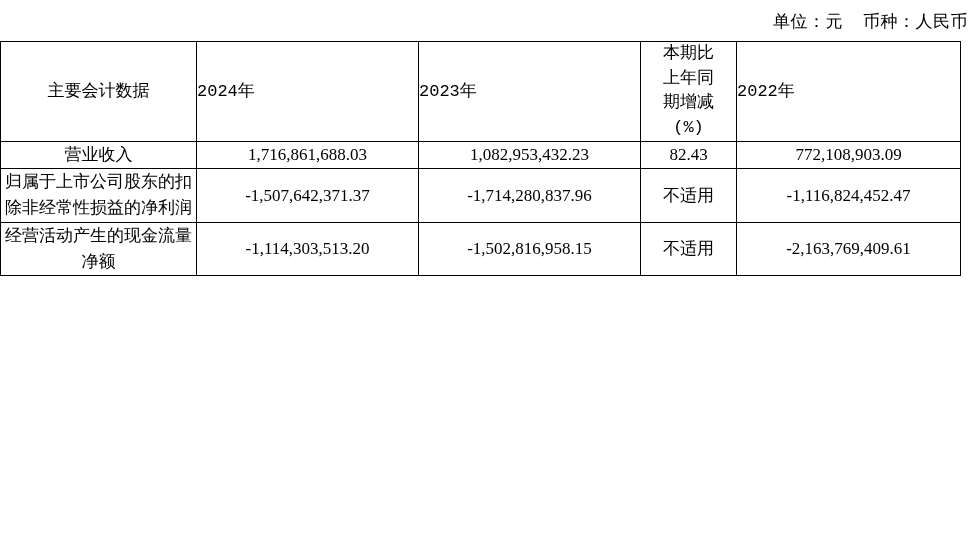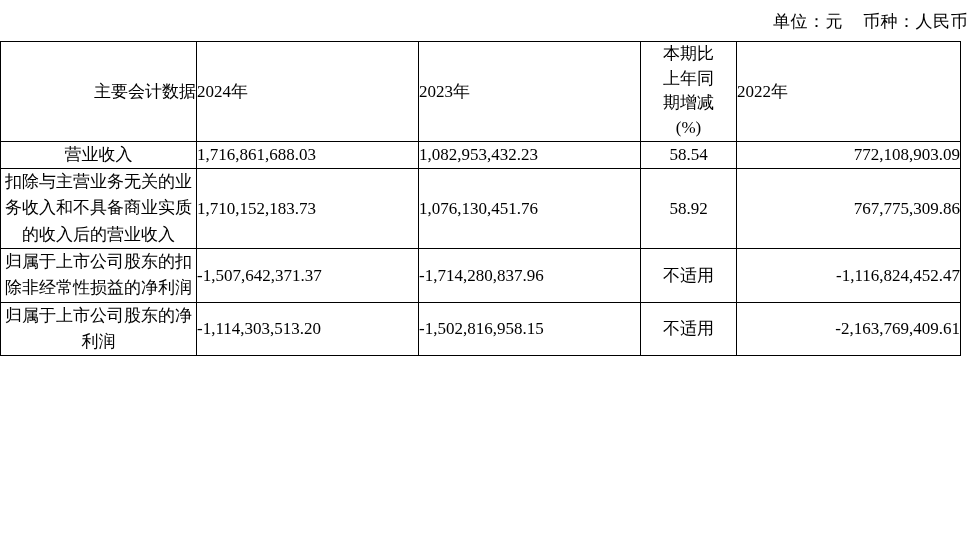--- a/index.html
+++ b/index.html
@@ -47,55 +47,56 @@
     vertical-align: middle;
   }
   .c0 { width: 196px; }
   .c1 { width: 222px; }
   .c2 { width: 222px; }
   .c3 { width: 96px; }
   .c4 { width: 224px; }
 
   .hdr-label {
     padding: 8px 0 8px 18px;
-    text-align: right;
+    text-align: center;
     line-height: 1.5;
   }
   .hdr-center {
     text-align: left;
     line-height: 1.5;
     padding: 8px 6px;
   }
   .hdr-small {
     text-align: center;
     line-height: 1.45;
     padding: 6px 8px;
   }
   .rowlabel {
     padding: 7px 6px 7px 18px;
     text-align: center;
     line-height: 1.55;
   }
   .num {
+    text-align: center;
     padding: 7px 10px;
     white-space: nowrap;
     line-height: 1.5;
   }
   .num-right {
-    text-align: right;
+    text-align: center;
     padding: 7px 18px 7px 10px;
     white-space: nowrap;
     line-height: 1.5;
   }
   .na {
     text-align: center;
     padding: 7px 4px;
     line-height: 1.5;
   }
-  .h-header td { height: 86px; }
+  .h-header td { height: 86px; font-family: Liberation Mono, monospace; }
 </style>
 </head>
 <body>
 
 <div class="page">
 
   <div class="unit-line">
     <span>单位：元</span><span class="gap"></span><span>币种：人民币</span>
   </div>
 
@@ -118,43 +119,36 @@
           <div>期增减</div>
           <div>(%)</div>
         </td>
         <td class="hdr-center">2022年</td>
       </tr>
 
       <tr>
         <td class="rowlabel">营业收入</td>
         <td class="num">1,716,861,688.03</td>
         <td class="num">1,082,953,432.23</td>
-        <td class="na">58.54</td>
+        <td class="na">82.43</td>
         <td class="num-right">772,108,903.09</td>
       </tr>
 
-      <tr>
-        <td class="rowlabel">扣除与主营业务无关的业务收入和不具备商业实质的收入后的营业收入</td>
-        <td class="num">1,710,152,183.73</td>
-        <td class="num">1,076,130,451.76</td>
-        <td class="na">58.92</td>
-        <td class="num-right">767,775,309.86</td>
-      </tr>
 
 
       <tr>
         <td class="rowlabel">归属于上市公司股东的扣除非经常性损益的净利润</td>
         <td class="num">-1,507,642,371.37</td>
         <td class="num">-1,714,280,837.96</td>
         <td class="na">不适用</td>
         <td class="num-right">-1,116,824,452.47</td>
       </tr>
 
       <tr>
-        <td class="rowlabel">归属于上市公司股东的净利润</td>
+        <td class="rowlabel">经营活动产生的现金流量净额</td>
         <td class="num">-1,114,303,513.20</td>
         <td class="num">-1,502,816,958.15</td>
         <td class="na">不适用</td>
         <td class="num-right">-2,163,769,409.61</td>
       </tr>
     </tbody>
   </table>
 
 </div>
 

